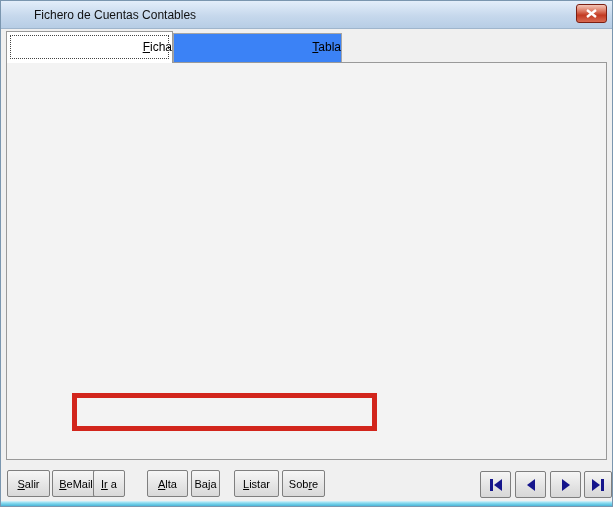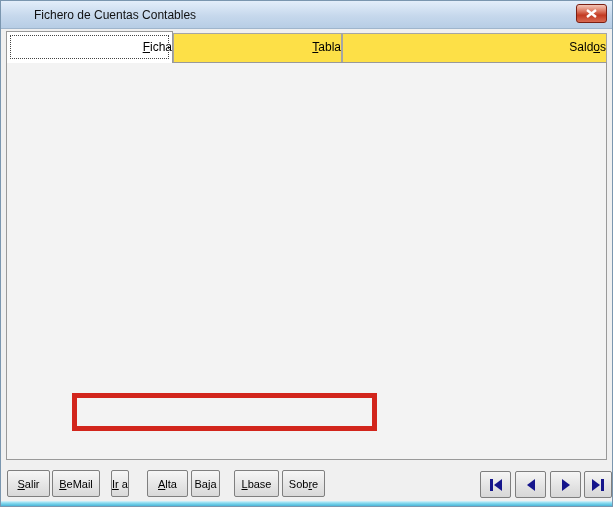--- a/index.html
+++ b/index.html
@@ -29,21 +29,21 @@
     display:flex; align-items:center; justify-content:center;
   }
   
   .tab { position:absolute; text-align:right; cursor:pointer; }
   #tab-ficha {
     left:5px; top:30px; width:167px; height:32px; background:#fff;
     border:1px solid #999; border-bottom:none; z-index:3; line-height:30px;
   }
   #tab-ficha .focus-rect { position:absolute; left:3px; top:3px; right:3px; bottom:4px; border:1px dotted #444; }
   #tab-tabla, #tab-saldos {
-    top:32px; height:29px; background:#fde047; border:1px solid #a5a5a5; border-bottom:none; line-height:27px; z-index:1;
+    top:32px; height:29px; background:#3b82f6; border:1px solid #a5a5a5; border-bottom:none; line-height:27px; z-index:1;
   }
   #tab-tabla { left:172px; width:169px; }
   #tab-saldos { left:341px; width:265px; }
   .mn { text-decoration:underline; }
   .btn-label, .tab-label { white-space:pre; }
   
   #panel {
     position:absolute; left:5px; top:61px; width:601px; height:398px;
     background:#f3f3f3; border:1px solid #999; z-index:2;
   }
@@ -105,23 +105,20 @@
       </svg>
     </button>
   </div>
 
   <div class="tab" id="tab-ficha">
     <div class="focus-rect"></div>
     <span class="tab-label"><span></span><span class="mn">F</span><span>icha</span></span>
   </div>
   <div class="tab" id="tab-tabla">
     <span class="tab-label"><span></span><span class="mn">T</span><span>abla</span></span>
-  </div>
-  <div class="tab" id="tab-saldos">
-    <span class="tab-label"><span>Sald</span><span class="mn">o</span><span>s</span></span>
   </div>
 
   <div id="panel"></div>
 
   <span class="flabel" style="left:85px; top:149px;">Código</span>
   <input class="field" style="left: 168px; top: 144px; width: 100px;" value="5720.0001">
 
   <span class="flabel" style="left:85px; top:183px;">Título</span>
   <input class="field" style="left: 168px; top: 178px; width: 345px;" value="Banco de Santander">
 
@@ -207,24 +204,24 @@
         </g>
       <rect x="6" y="4.5" width="9" height="11" fill="#ffffff" stroke="#1a1a8f"></rect>
       <g stroke="#1a1a8f" stroke-width="1">
           <path d="M8 7.5 h5 M8 9.5 h5 M8 11.5 h5"></path>
         </g>
     </svg>
   </button>
 
   <button class="action-btn" style="left:6px;   width:43px;"><span class="btn-label"><span></span><span class="mn">S</span><span>alir</span></span></button>
   <button class="action-btn" style="left:51px;  width:48px;"><span class="btn-label"><span></span><span class="mn">B</span><span>eMail</span></span></button>
-  <button class="action-btn" style="left:110px; width:18px;"><span class="btn-label"><span></span><span class="mn">Ir</span><span> a</span></span></button>
+  <button class="action-btn" style="left:92px; width:32px;"><span class="btn-label"><span></span><span class="mn">Ir</span><span> a</span></span></button>
   <button class="action-btn" style="left:146px; width:41px;"><span class="btn-label"><span></span><span class="mn">A</span><span>lta</span></span></button>
   <button class="action-btn" style="left:190px; width:29px;"><span class="btn-label"><span>Ba</span><span class="mn">j</span><span>a</span></span></button>
-  <button class="action-btn" style="left:233px; width:45px;"><span class="btn-label"><span></span><span class="mn">L</span><span>base</span></span></button>
+  <button class="action-btn" style="left:233px; width:45px;"><span class="btn-label"><span></span><span class="mn">L</span><span>istar</span></span></button>
   <button class="action-btn" style="left:281px; width:43px;"><span class="btn-label"><span>Sob</span><span class="mn">r</span><span>e</span></span></button>
 
   <button class="nav-btn" style="left:479px;">
     <svg width="16" height="14" viewBox="0 0 16 14">
       <rect x="2" y="1" width="3" height="12" fill="#15158c"></rect>
         <path d="M14 1 L6 7 L14 13 Z" fill="#15158c"></path>
     </svg>
   </button>
   <button class="nav-btn" style="left:514px;">
     <svg width="16" height="14" viewBox="0 0 16 14">

